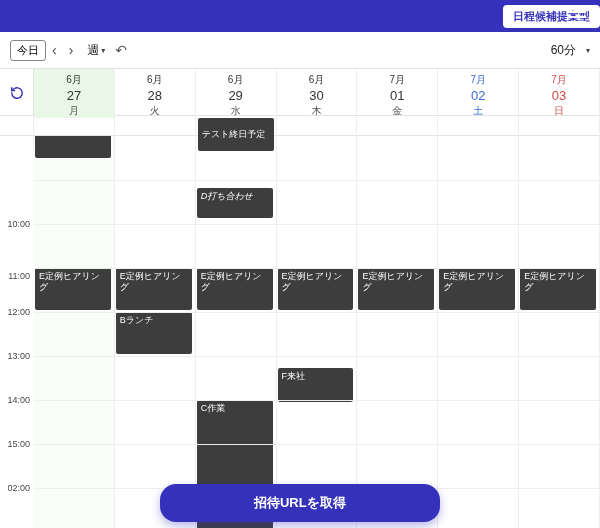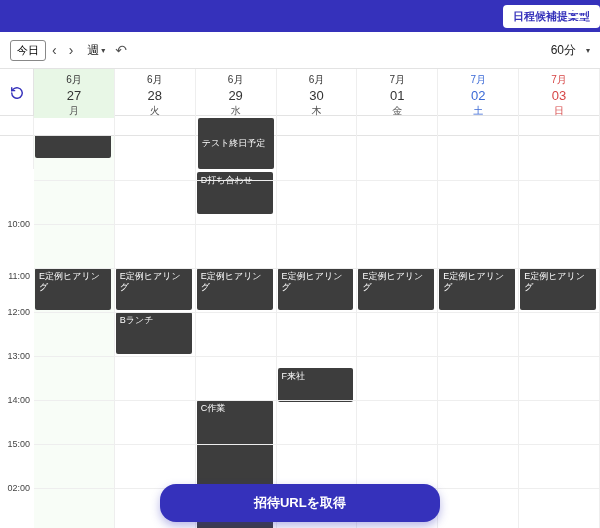--- a/index.html
+++ b/index.html
@@ -80,21 +80,21 @@
 .event {
   position:absolute; left:1px; right:3px; background:#3d3d3d; color:#fff;
   font-size:9px; padding:3px 4px; border-radius:2px; overflow:hidden; line-height:1.25;
   cursor:pointer;
 }
 .partial-top { position:absolute; left:1px; right:3px; top:0; height:22px;
   background:#3d3d3d; border-radius:0 0 2px 2px;}
 
 .allday-chip{
   background:#3d3d3d; color:#fff; font-size:9px; border-radius:2px;
-  margin:2px 2px 0 2px; padding:19px 4px; overflow:hidden; white-space:nowrap; cursor:pointer;
+  margin:2px 2px 0 2px; padding:10px 4px; overflow:hidden; white-space:nowrap; cursor:pointer;
 }
 
 
 .cta {
   position:absolute; bottom:6px; left:50%; transform:translateX(-50%);
   width:280px; height:38px; background:#3531bb; color:#fff; font-size:13px;
   font-weight:600; border-radius:16px; display:flex; align-items:center; justify-content:center;
   box-shadow:0 4px 10px rgba(53,49,187,.35); cursor:pointer;
 }
 </style>
@@ -202,21 +202,21 @@
 
     <div class="daycell today" style="height: 440px;">
         <div class="partial-top"></div>
         <div class="event" style="top: 132px; height: 42px;">E定例ヒアリング</div>
       </div>
       <div class="daycell" style="height: 440px;">
         <div class="event" style="top: 132px; height: 42px;">E定例ヒアリング</div>
         <div class="event" style="top: 176px; height: 42px;">Bランチ</div>
       </div>
       <div class="daycell" style="height: 440px;">
-        <div class="event" style="top: 36px; height: 42px;">D打ち合わせ</div>
+        <div class="event" style="top: 52px; height: 30px; font-style: italic;">D打ち合わせ</div>
         <div class="event" style="top: 132px; height: 42px;">E定例ヒアリング</div>
         <div class="event" style="top: 264px; height: 176px; border-bottom-left-radius: 0px; border-bottom-right-radius: 0px;">C作業</div>
       </div>
       <div class="daycell" style="height: 440px;">
         <div class="event" style="top: 132px; height: 42px;">E定例ヒアリング</div>
         <div class="event" style="top: 232px; height: 34px;">F来社</div>
       </div>
       <div class="daycell" style="height: 440px;">
         <div class="event" style="top: 132px; height: 42px;">E定例ヒアリング</div>
       </div>

